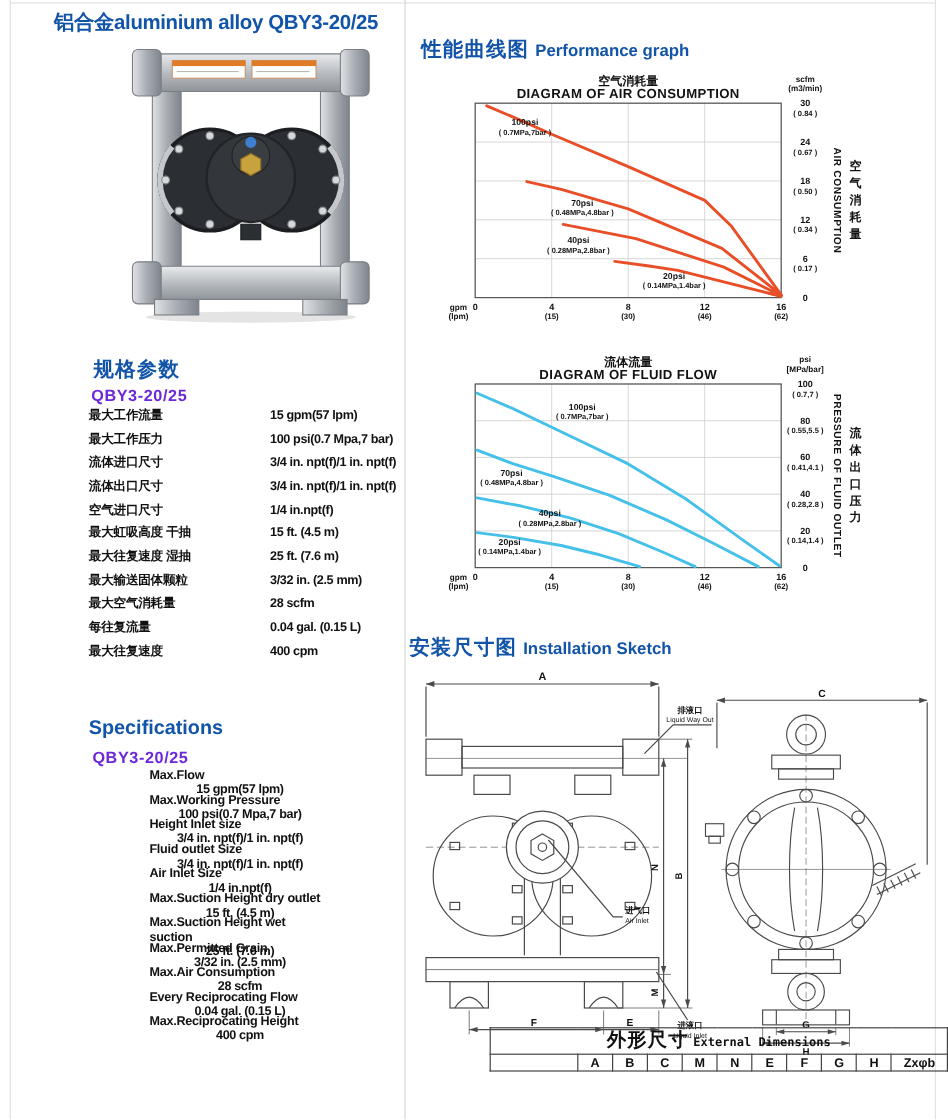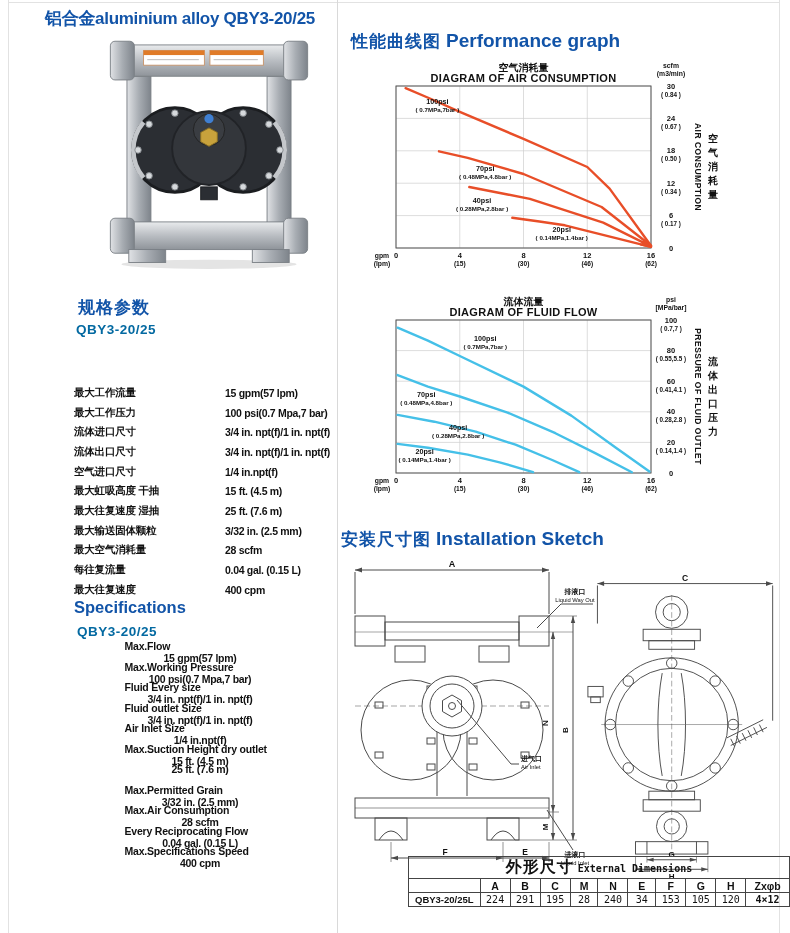--- a/index.html
+++ b/index.html
@@ -13,22 +13,22 @@
   .edge-r{left:779px;top:0;width:1px;height:933px;}
   .edge-t{left:8px;top:2px;width:772px;height:1px;}
   .col-divider{position:absolute;left:337px;top:0;width:1px;height:933px;background:#d9d9d9;}
 
   .page-title{
     position:absolute;left:30px;top:7px;width:300px;text-align:center;
     font-size:17px;font-weight:bold;color:#1254a8;letter-spacing:-0.3px;white-space:nowrap;
   }
   .sec-head{position:absolute;font-weight:bold;color:#1254a8;white-space:nowrap;}
   .sec-head .zh{font-size:17px;letter-spacing:1px;}
-  .sec-head .en{font-size:19px;margin-left:5px;}
-  .model{position:absolute;font-size:13.5px;font-weight:bold;color:#0369a1;letter-spacing:0.5px;}
+  .sec-head .en{font-size:14px;margin-left:5px;}
+  .model{position:absolute;font-size:13.5px;font-weight:bold;color:#6d28d9;letter-spacing:0.5px;}
 
   ul.spec-list{position:absolute;left:74px;width:252px;margin:0;padding:0;list-style:none;}
   ul.spec-list li{display:flex;align-items:center;}
   ul#specs-cn li{height:19.7px;}
   ul#specs-en li{height:20.5px;flex-direction:column;}
   .sl{flex:none;width:151px;font-size:10.5px;font-weight:bold;letter-spacing:-0.2px;}
   .sv{font-size:10.5px;font-weight:bold;letter-spacing:-0.3px;white-space:nowrap;}
 
   svg text{font-family:"Liberation Sans","DejaVu Sans",sans-serif;}
   .chart-svg{position:absolute;left:368px;}
@@ -113,21 +113,21 @@
     <rect x="196" y="204" width="26" height="38" rx="5" fill="url(#gSilV)" stroke="#7a7f85"></rect>
     <rect x="28" y="238" width="40" height="14" fill="url(#gSilV)" stroke="#7a7f85"></rect>
     <rect x="162" y="238" width="40" height="14" fill="url(#gSilV)" stroke="#7a7f85"></rect>
   </g>
 </svg>
 
 <div class="sec-head" style="left:78px;top:296px;">
   <span class="zh">规格参数</span>
 </div>
 <div class="model" style="left:76px;top:322px;">QBY3-20/25</div>
-<ul id="specs-cn" class="spec-list" style="top:336px;margin-top:47px;">
+<ul id="specs-cn" class="spec-list" style="top:336px;">
 
     <li>
       <span class="sl">最大工作流量</span>
       <span class="sv">15 gpm(57 lpm)</span>
     </li>
 
     <li>
       <span class="sl">最大工作压力</span>
       <span class="sv">100 psi(0.7 Mpa,7 bar)</span>
     </li>
@@ -188,60 +188,61 @@
       <span class="sl">Max.Flow</span>
       <span class="sv">15 gpm(57 lpm)</span>
     </li>
 
     <li>
       <span class="sl">Max.Working Pressure</span>
       <span class="sv">100 psi(0.7 Mpa,7 bar)</span>
     </li>
 
     <li>
-      <span class="sl">Fluid Every size</span>
+      <span class="sl">Height Inlet size</span>
       <span class="sv">3/4 in. npt(f)/1 in. npt(f)</span>
     </li>
 
     <li>
       <span class="sl">Fluid outlet Size</span>
       <span class="sv">3/4 in. npt(f)/1 in. npt(f)</span>
     </li>
 
     <li>
       <span class="sl">Air Inlet Size</span>
       <span class="sv">1/4 in.npt(f)</span>
     </li>
 
     <li>
       <span class="sl">Max.Suction Height  dry outlet</span>
       <span class="sv">15 ft. (4.5 m)</span>
     </li>
 
     <li>
+      <span class="sl">Max.Suction Height  wet suction</span>
       <span class="sv">25 ft. (7.6 m)</span>
     </li>
 
     <li>
       <span class="sl">Max.Permitted Grain</span>
       <span class="sv">3/32 in. (2.5 mm)</span>
     </li>
 
     <li>
       <span class="sl">Max.Air Consumption</span>
       <span class="sv">28  scfm</span>
     </li>
 
     <li>
       <span class="sl">Every Reciprocating Flow</span>
       <span class="sv">0.04 gal. (0.15 L)</span>
     </li>
 
     <li>
-      <span class="sl">Max.Specifications Speed</span>
+      <span class="sl">Max.Reciprocating Height</span>
       <span class="sv">400 cpm</span>
     </li>
   </ul>
 
 <div class="sec-head" style="left:351px;top:30px;">
   <span class="zh">性能曲线图</span><span class="en">Performance graph</span>
 </div>
 
 <svg id="chart-air" class="chart-svg" width="404" height="212" viewBox="0 0 404 212">
     <text x="155.5" y="11" text-anchor="middle" font-size="10" font-weight="bold" fill="#111">空气消耗量</text>
@@ -541,27 +542,14 @@
       <th class="letter">B</th>
       <th class="letter">C</th>
       <th class="letter">M</th>
       <th class="letter">N</th>
       <th class="letter">E</th>
       <th class="letter">F</th>
       <th class="letter">G</th>
       <th class="letter">H</th>
       <th class="letter last">Zxφb</th>
     </tr>
-    <tr>
-      <td class="rowname">QBY3-20/25L</td>
-      <td>224</td>
-      <td>291</td>
-      <td>195</td>
-      <td>28</td>
-      <td>240</td>
-      <td>34</td>
-      <td>153</td>
-      <td>105</td>
-      <td>120</td>
-      <td class="last">4×12</td>
-    </tr>
   </tbody>
 </table>
 
 </body></html>

